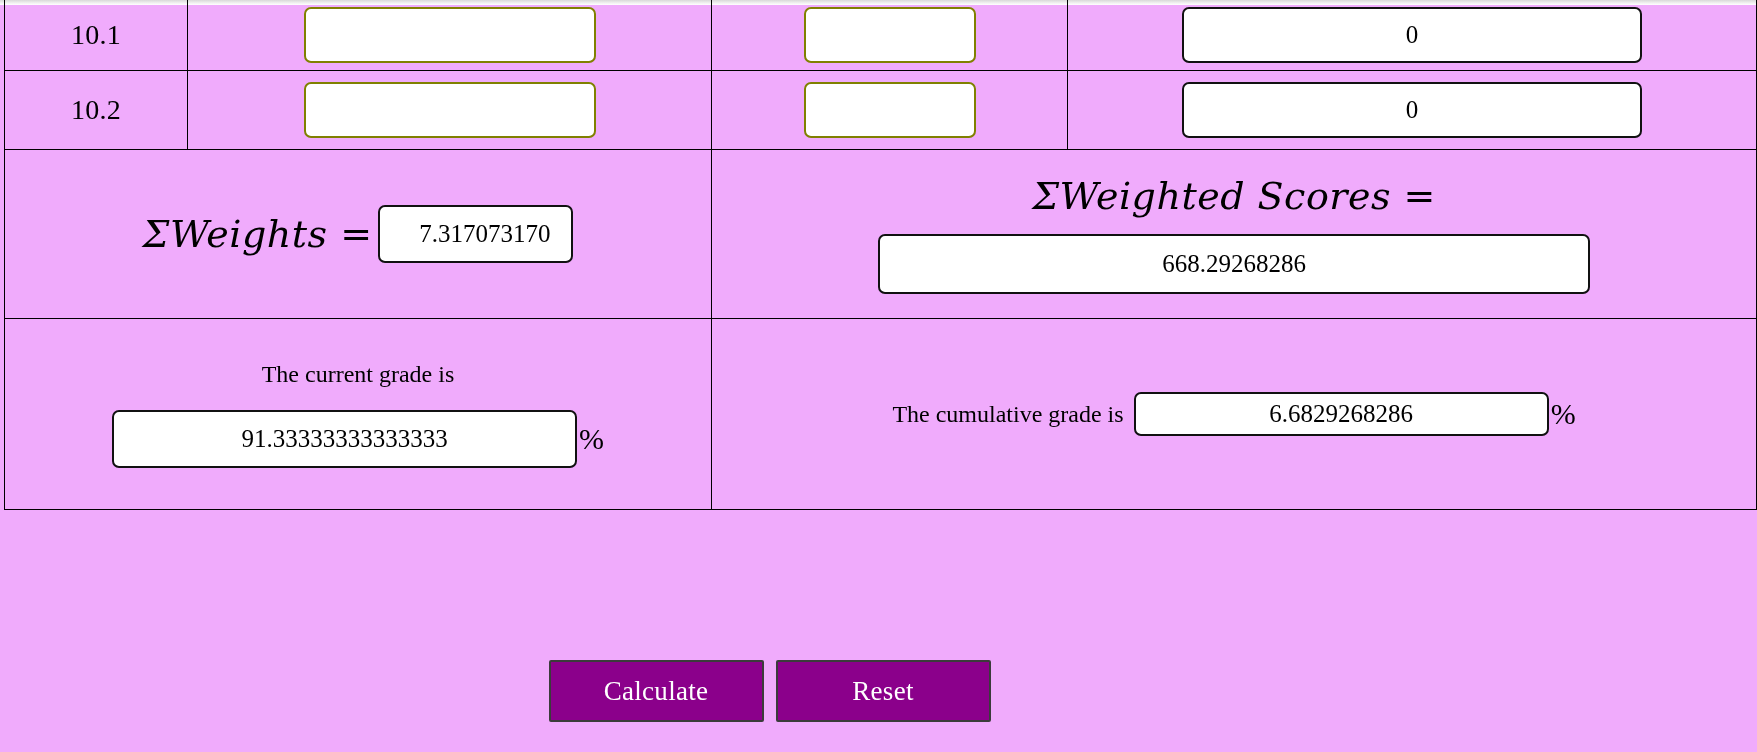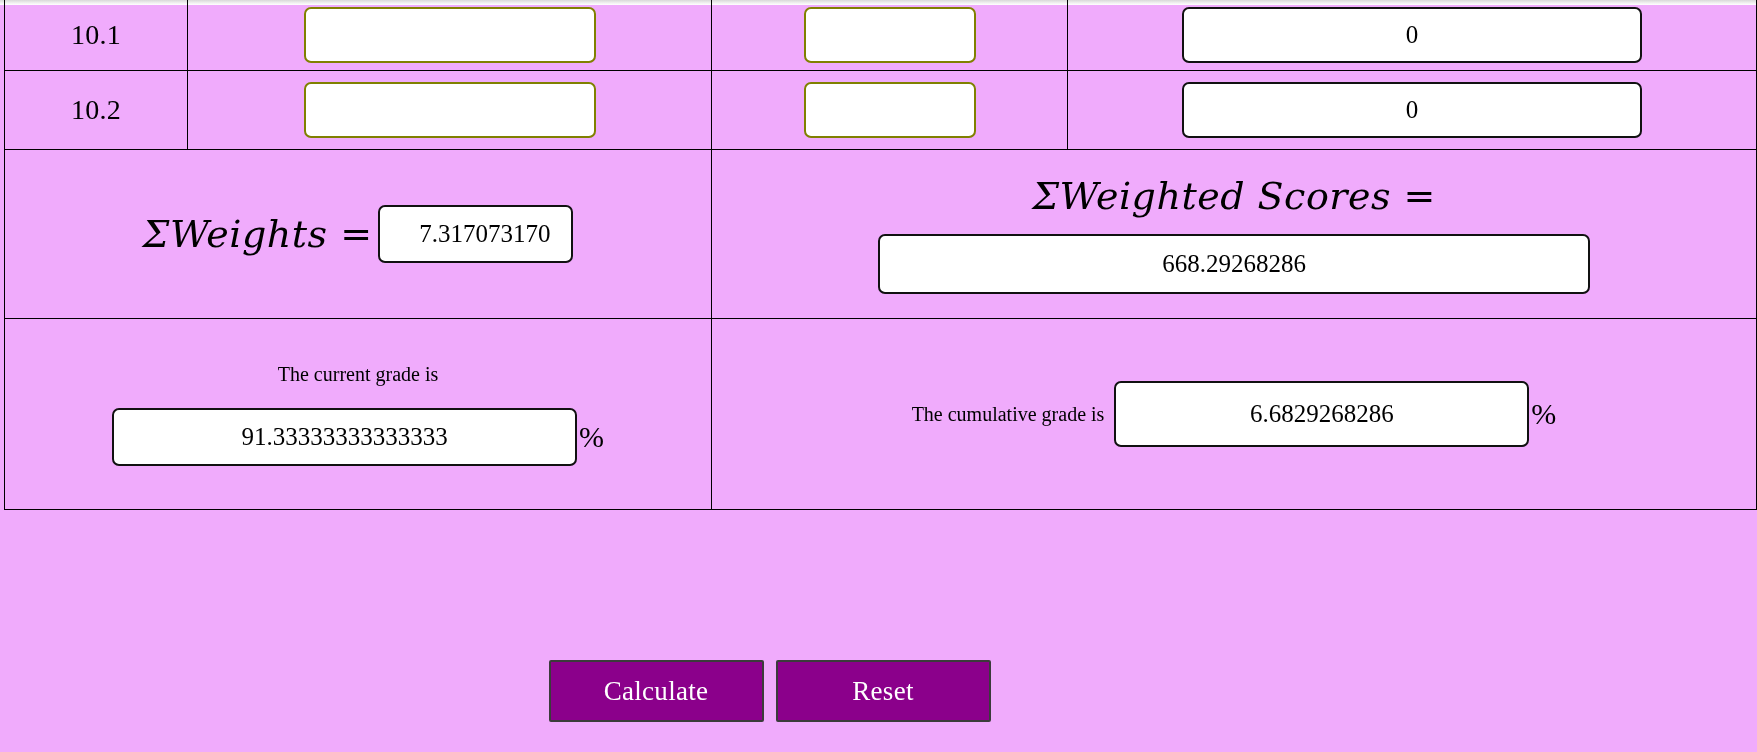--- a/index.html
+++ b/index.html
@@ -120,31 +120,31 @@
   .grade-cell { height: 190px; }
   .grade-stack {
     display: flex;
     flex-direction: column;
     align-items: center;
     justify-content: center;
     height: 100%;
     gap: 22px;
   }
   .plain-label {
-    font-size: 20px;
+    font-size: 24px;
     white-space: nowrap;
   }
   .inline-row {
     display: flex;
     align-items: center;
     justify-content: center;
     gap: 0px;
   }
   .w-current { width: 465px; height: 58px; line-height: 54px; }
-  .w-cumul   { width: 415px; height: 66px; line-height: 54px; }
+  .w-cumul   { width: 415px; height: 44px; line-height: 54px; }
   .pct {
     font-size: 30px;
     line-height: 1;
     padding-left: 2px;
   }
   .cumul-row {
     display: flex;
     align-items: center;
     justify-content: center;
     gap: 10px;

